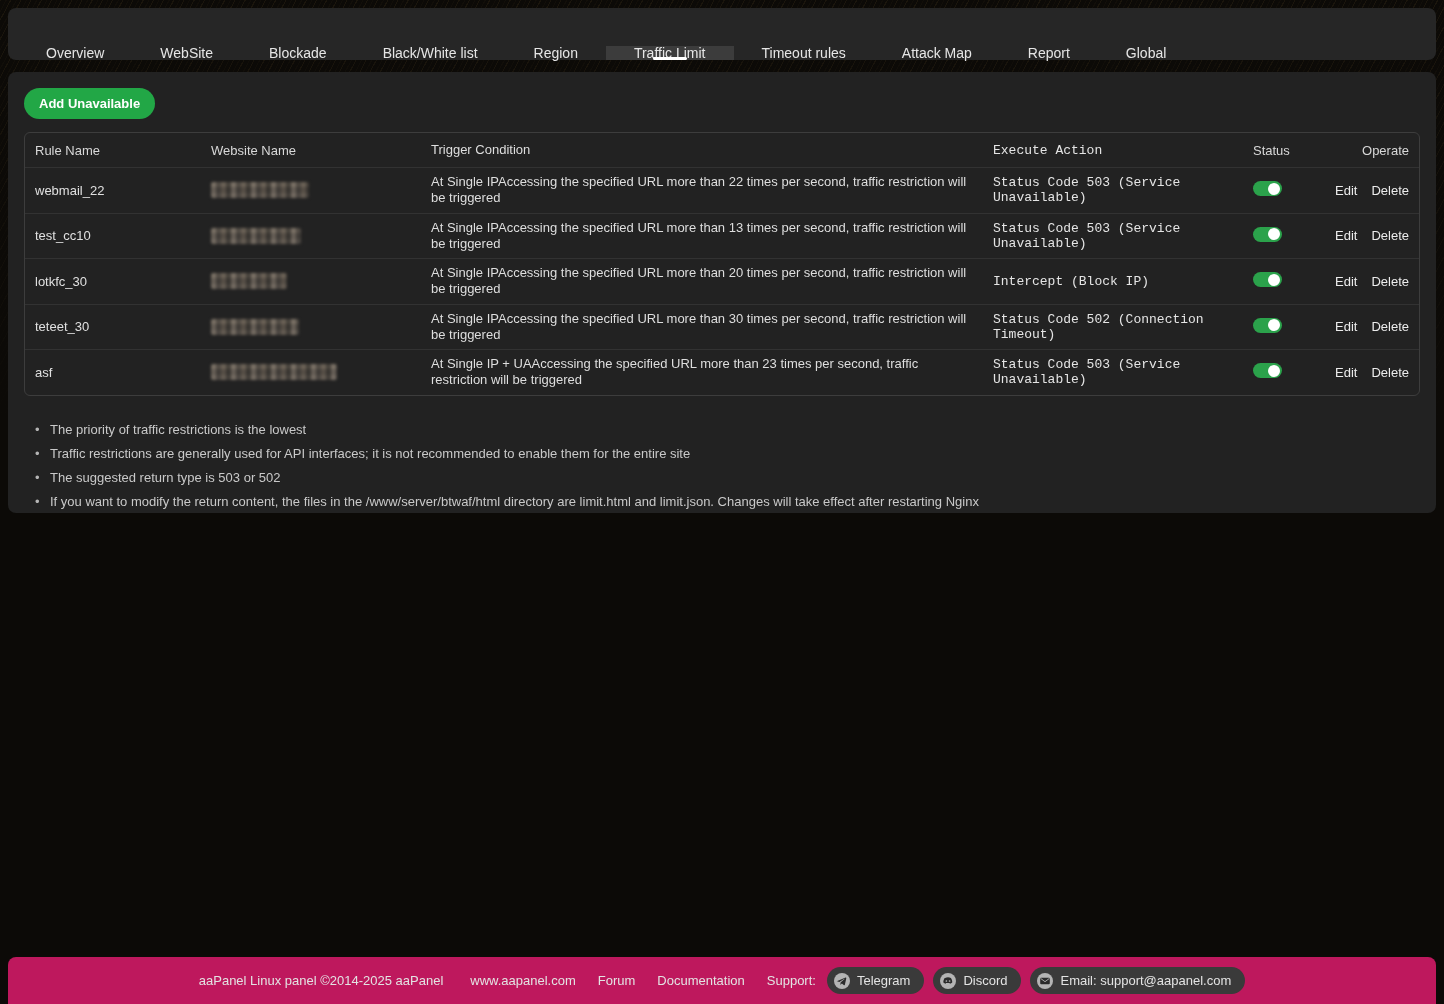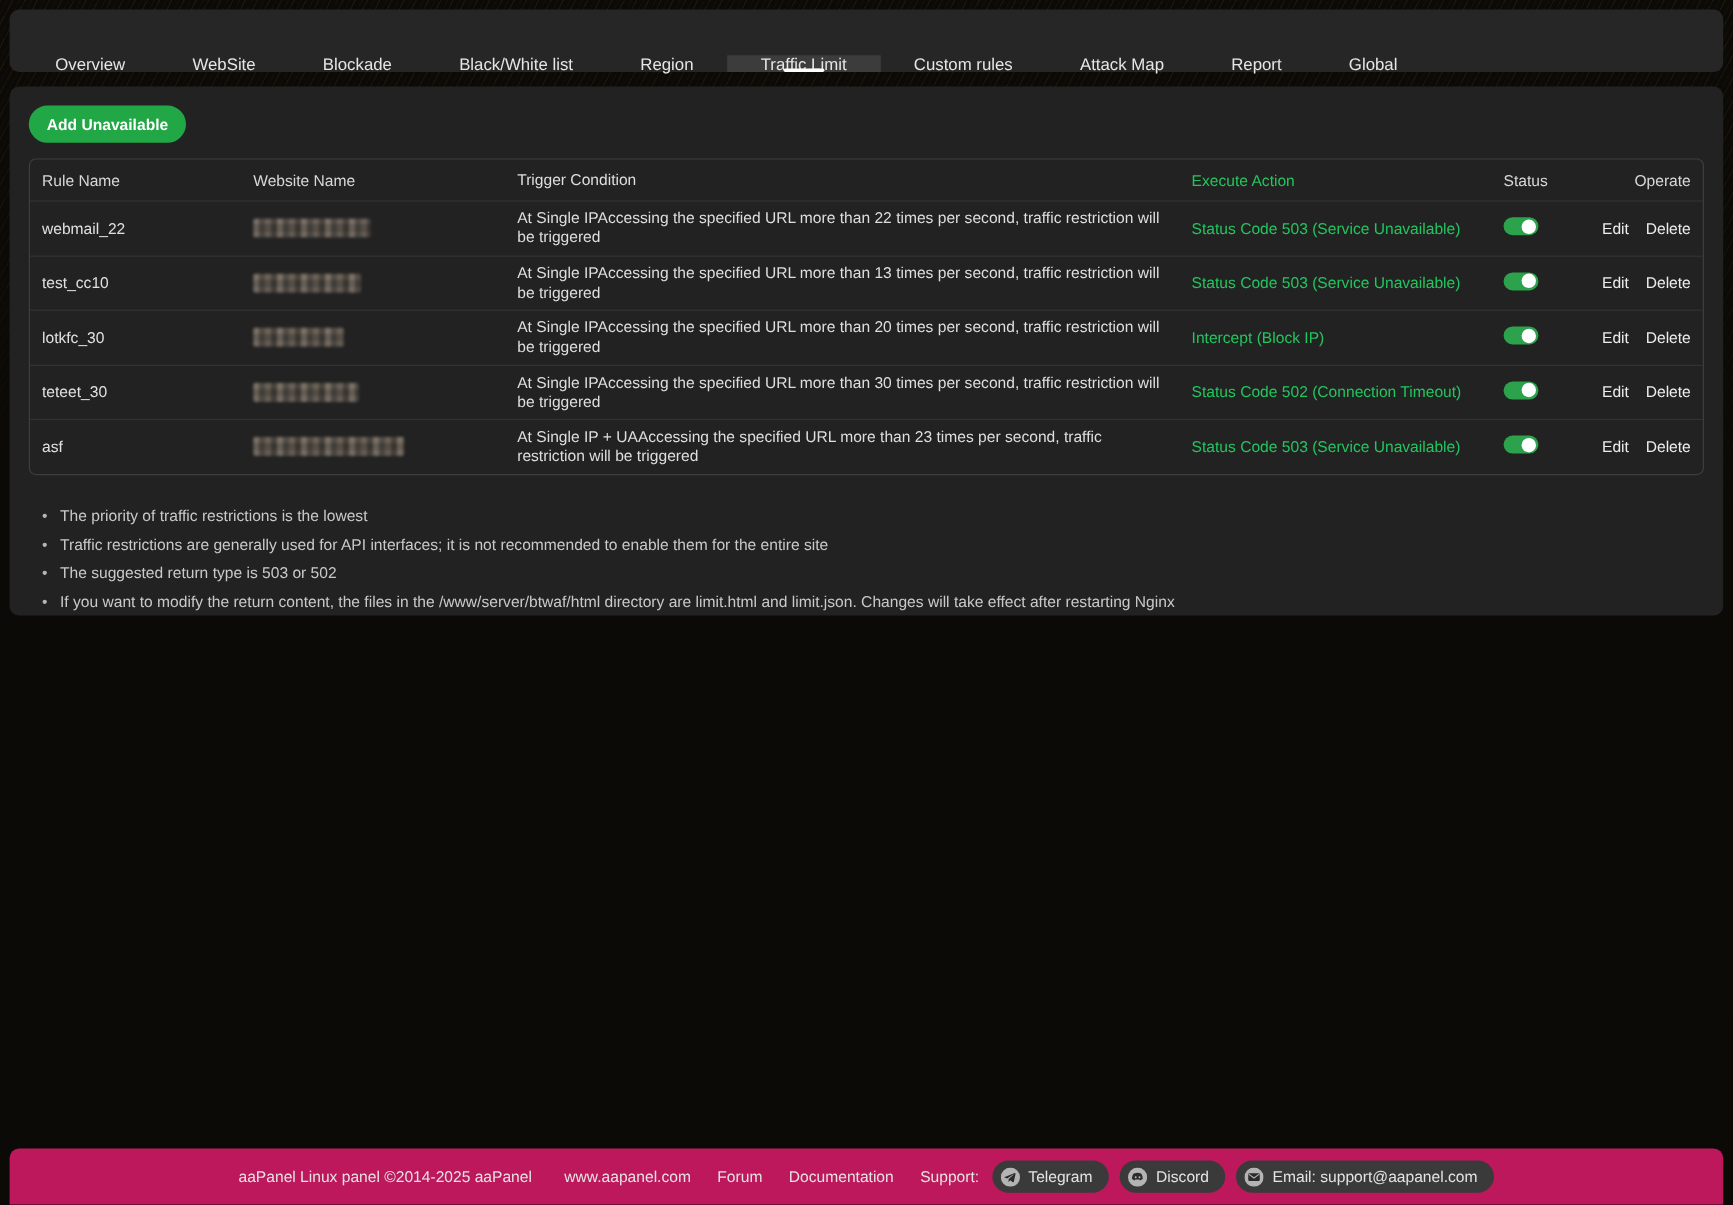--- a/index.html
+++ b/index.html
@@ -61,21 +61,21 @@
     border:1px solid #3d3d3d; border-radius:6px;
     overflow:hidden;
     font-size:13px;
   }
   .t-row { display:flex; align-items:center; min-height:45px; border-top:1px solid #323232; }
   .t-head { min-height:34px; border-top:none; color:#d8d8d8; }
   .c { padding:6px 10px; }
   .c-rule    { width:176px; flex:none; }
   .c-site    { width:220px; flex:none; }
   .c-trigger { width:562px; flex:none; line-height:1.25; padding-right:16px; color:#dedede; }
-  .c-action  { width:260px; flex:none; color:#22c55e; }
+  .c-action  { width:260px; flex:none; color:#e5e5e5;font-family:Liberation Mono, monospace; }
   .c-status  { width:92px;  flex:none; }
   .c-operate { width:84px;  flex:none; display:flex; justify-content:flex-end; align-items:center; text-align:right; }
 
   .censored {
     height:16px; border-radius:2px;
     background:
       repeating-linear-gradient(90deg, rgba(150,138,124,.45) 0 5px, rgba(66,62,58,.55) 5px 10px, rgba(116,104,90,.45) 10px 15px, rgba(52,49,45,.6) 15px 20px),
       repeating-linear-gradient(0deg, #58524c 0 5px, #3d3935 5px 11px, #665e54 11px 16px);
     filter:blur(1.4px);
   }
@@ -125,21 +125,21 @@
 <div class="bg-stripes"></div>
 <div class="bg-stripes-fade"></div>
 
 <div class="navbar">
   <div class="tab">Overview</div>
   <div class="tab">WebSite</div>
   <div class="tab">Blockade</div>
   <div class="tab">Black/White list</div>
   <div class="tab">Region</div>
   <div class="tab active">Traffic Limit</div>
-  <div class="tab">Custom rules</div>
+  <div class="tab">Timeout rules</div>
   <div class="tab">Attack Map</div>
   <div class="tab">Report</div>
   <div class="tab">Global</div>
 </div>
 
 <div class="panel">
 
   <button class="btn-add">Add Unavailable</button>
 
   <div class="rules-table">

